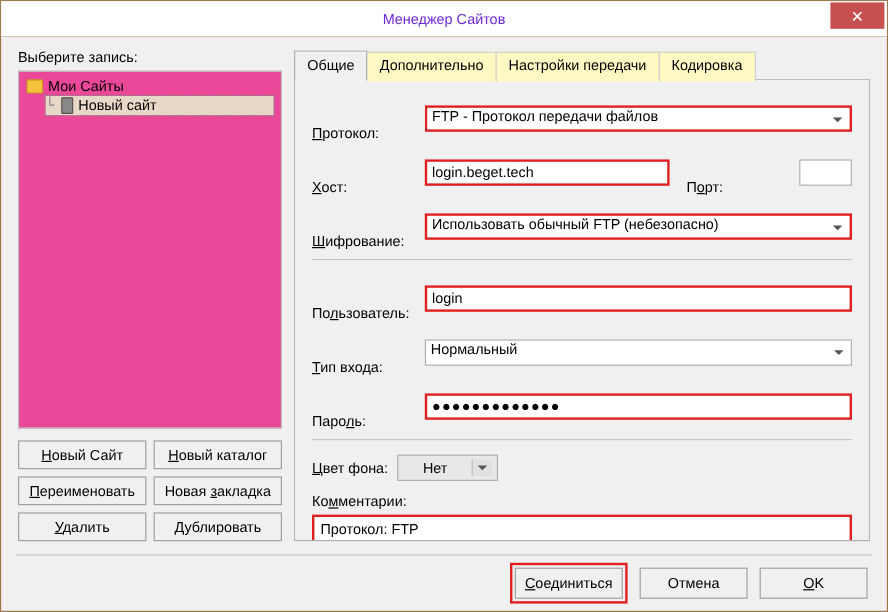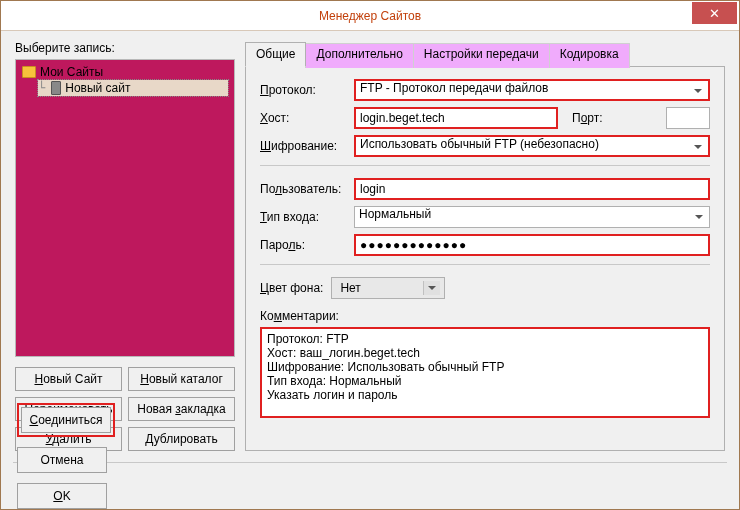--- a/index.html
+++ b/index.html
@@ -1,56 +1,56 @@
 <!DOCTYPE html>
 <html><head>
 <meta charset="utf-8">
 <style>
 * { box-sizing: border-box; font-family: "Segoe UI", Tahoma, sans-serif; font-size: 12px; }
 body { margin: 0; background: #fff; }
 .window { width: 740px; height: 510px; background: #f0f0f0; border: 1px solid #a07850; position: relative; }
 .titlebar { height: 30px; background: #fff; border-bottom: 1px solid #d8c8b8; display: flex; align-items: center; position: relative; }
-.titlebar-text { flex: 1; text-align: center; color: #c2410c; }
+.titlebar-text { flex: 1; text-align: center; color: #6d28d9; }
 .close-btn { width: 45px; height: 22px; background: #c75050; color: #fff; display: flex; align-items: center; justify-content: center; position: absolute; right: 2px; top: 1px; font-size: 13px; cursor: pointer; }
 .body { padding: 10px 14px; display: flex; gap: 10px; height: calc(100% - 30px - 48px); }
 .left-col { width: 220px; display: flex; flex-direction: column; }
 .left-label { margin-bottom: 4px; }
-.tree { flex: 1; background: #be185d; border: 1px solid #b8b8b8; padding: 4px 6px; overflow: auto; }
+.tree { flex: 1; background: #ec4899; border: 1px solid #b8b8b8; padding: 4px 6px; overflow: auto; }
 .tree-item { display: flex; align-items: center; gap: 4px; padding: 1px 0; cursor: pointer; }
 .tree-item.child { margin-left: 16px; }
 .tree-item.selected { background: #e8d8c8; outline: 1px dotted #888; }
 .folder-icon { width: 14px; height: 12px; background: #f7c23c; border: 1px solid #c89020; border-radius: 1px; }
 .server-icon { width: 10px; height: 14px; background: #888; border: 1px solid #555; border-radius: 1px; }
 .side-buttons { display: grid; grid-template-columns: 1fr 1fr; gap: 6px; margin-top: 10px; }
 .btn { background: #f0f0f0; border: 1px solid #a0a0a0; padding: 4px 6px; text-align: center; cursor: pointer; white-space: nowrap; }
 .btn.accel::first-letter { text-decoration: underline; }
 .right-col { flex: 1; display: flex; flex-direction: column; }
 .tabs { display: flex; }
 .tab { padding: 4px 10px 5px; border: 1px solid #b0b0b0; border-bottom: none; background: #f0f0f0; margin-right: -1px; cursor: pointer; position: relative; top: 1px; }
 .tab.active { background: #f0f0f0; border-bottom: 1px solid #f0f0f0; z-index: 2; }
-.tab:not(.active) { background: #f0abfc; border-top-color: #d0d0d0; border-left-color: #d0d0d0; border-right-color: #d0d0d0; top: 2px; padding-top: 3px; }
+.tab:not(.active) { background: #fef9c3; border-top-color: #d0d0d0; border-left-color: #d0d0d0; border-right-color: #d0d0d0; top: 2px; padding-top: 3px; }
 .panel { border: 1px solid #b0b0b0; padding: 12px 14px; flex: 1; background: #f0f0f0; overflow: auto; }
 .form-row { display: flex; align-items: center; margin-bottom: 6px; gap: 8px; }
-.form-row label { width: 86px; }
+.form-row label { width: 86px; margin-top: 25px; }
 .sep { height: 1px; background: #c8c8c8; margin: 8px 0 12px; }
 .select, .input { border: 1px solid #b0b0b0; background: #fff; height: 22px; padding: 0 4px; }
 .select { position: relative; }
 .select::after { content: ""; position: absolute; right: 6px; top: 8px; border: 4px solid transparent; border-top-color: #555; }
 .hl { border: 2px solid #e02020 !important; }
 .flex1 { flex: 1; }
 .port-lbl { margin-left: 6px; }
 .port { width: 44px; }
 .color-row { display: flex; align-items: center; gap: 8px; margin-top: 6px; }
-.color-select { width: 114px; background: #e8e8e8; border: 1px solid #b0b0b0; height: 22px; position: relative; padding: 0 8px; display: flex; align-items: center; }
+.color-select { width: 84px; background: #e8e8e8; border: 1px solid #b0b0b0; height: 22px; position: relative; padding: 0 20px; display: flex; align-items: center; }
 .color-select::after { content: ""; position: absolute; right: 4px; top: 3px; width: 16px; height: 14px; background: #e0e0e0; border-left: 1px solid #c0c0c0; }
 .color-select .arrow { position: absolute; right: 8px; top: 8px; border: 4px solid transparent; border-top-color: #555; z-index: 2; }
 .textarea { width: 100%; height: 86px; border: 1px solid #b0b0b0; background: #fff; padding: 2px 4px; white-space: pre; overflow: auto; font-family: inherit; resize: none; }
 .textarea-hl { border: 2px solid #e02020; padding: 1px; background: #fff; }
 .bottom-sep { position: absolute; left: 12px; right: 12px; bottom: 46px; height: 1px; background: #c8c8c8; }
-.footer { position: absolute; left: 0; right: 0; bottom: 0; height: 46px; display: flex; align-items: flex-start; justify-content: flex-end; gap: 10px; padding: 0 16px; flex-direction: column; }
+.footer { position: absolute; left: 0; right: 0; bottom: 0; height: 46px; display: flex; align-items: center; justify-content: flex-end; gap: 10px; padding: 0 16px; }
 .footer .btn { width: 90px; padding: 5px 0; }
 .hl-btn-wrap { border: 2px solid #e02020; padding: 2px; }
 .underline-letter { text-decoration: underline; }
 .tree-conn { color: #888; font-family: monospace; margin-right: 2px; }
 </style>
 </head>
 <body>
 
 <div class="window">
   <div class="titlebar">

